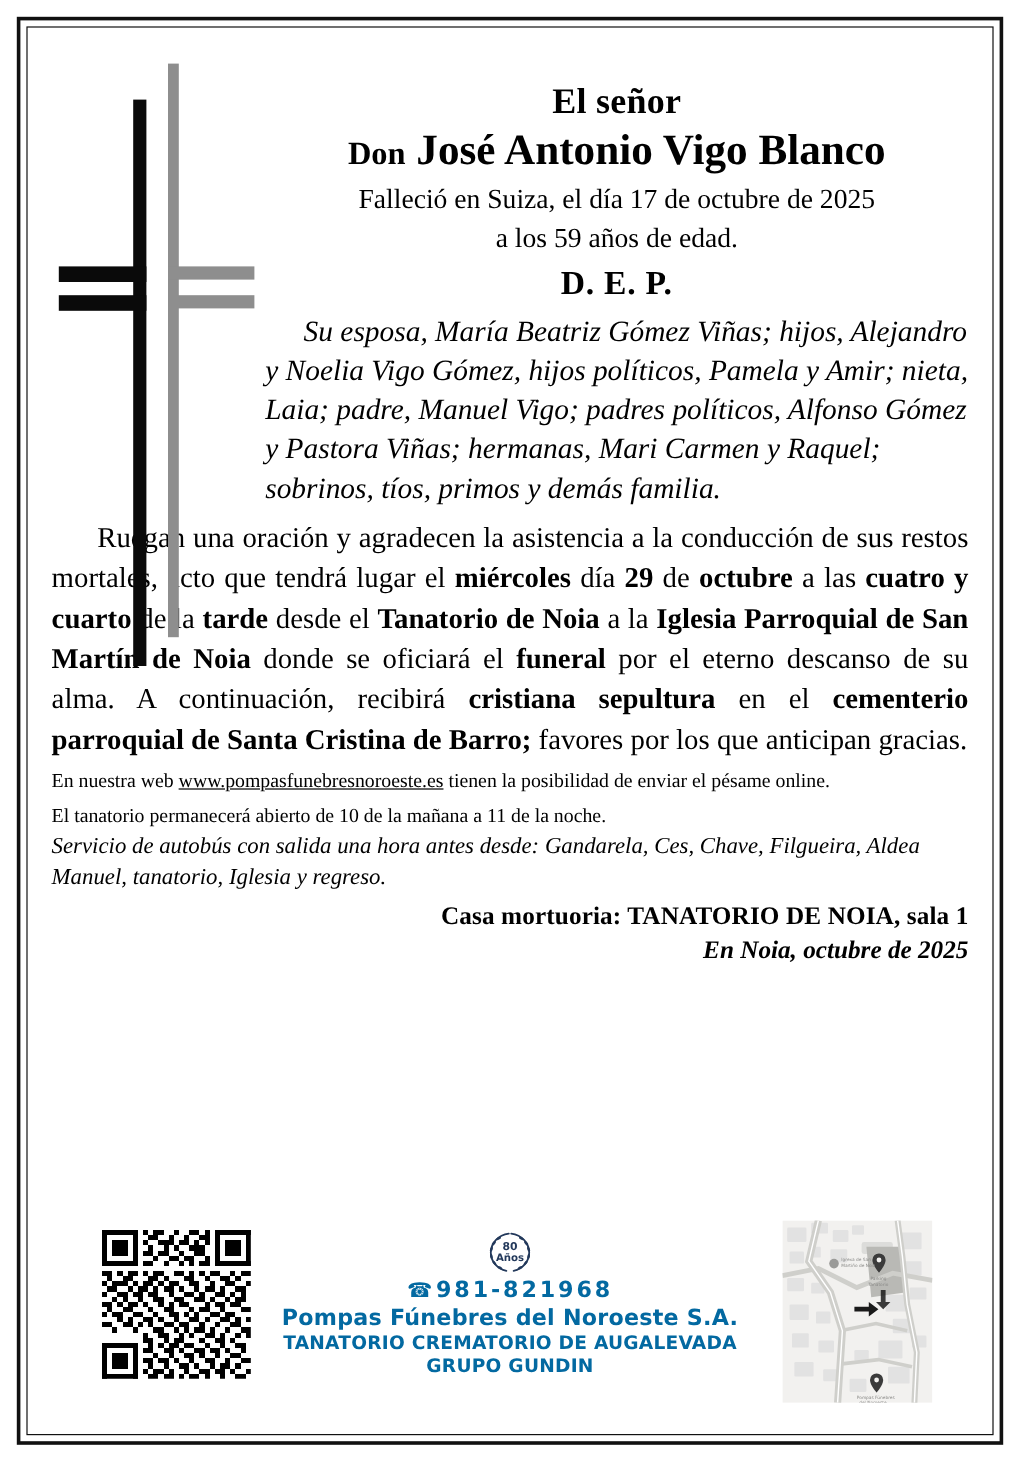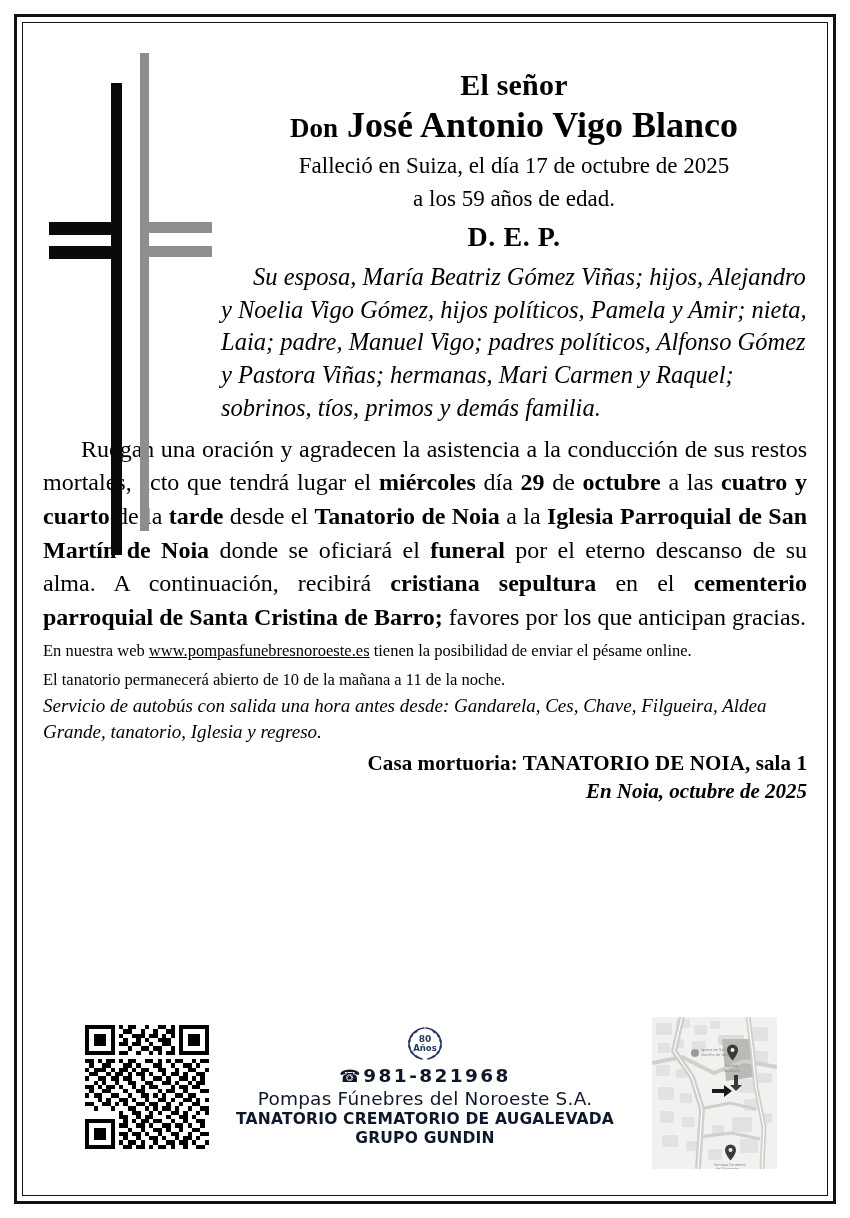--- a/index.html
+++ b/index.html
@@ -189,40 +189,40 @@
     width: 125px;
     height: 152px;
     display: block;
     border: 0;
   }
   .brand {
     position: absolute;
     left: 0; right: 0;
     top: 6px;
     text-align: center;
-    color: #0f172a;
+    color: #0369a1;
     font-family: "DejaVu Sans", "Liberation Sans", sans-serif;
   }
   .wreath { display: block; margin: 0 auto; }
   .phone {
     margin-top: 2px;
     font-size: 18.5px;
     font-weight: bold;
     letter-spacing: 2.4px;
     white-space: nowrap;
   }
   .phone .tel-glyph {
     letter-spacing: 0;
     margin-right: 3px;
     font-size: 17px;
   }
   .company {
     margin-top: 2px;
     font-size: 18.5px;
-    font-weight: normal;
+    font-weight: bold;
     letter-spacing: 0.2px;
   }
   .sub1 {
     margin-top: 1px;
     font-size: 15.5px;
     font-weight: bold;
     letter-spacing: 0.2px;
   }
   .sub2 {
     margin-top: 1px;
@@ -262,21 +262,21 @@
         <div class="family">Su esposa, María Beatriz Gómez Viñas; hijos, Alejandro y Noelia Vigo Gómez, hijos políticos, Pamela y Amir; nieta, Laia; padre, Manuel Vigo; padres políticos, Alfonso Gómez y Pastora Viñas; hermanas, Mari Carmen y Raquel; sobrinos, tíos, primos y demás familia.</div>
 
         <div class="body-text">
           <span>Ruegan una oración y agradecen la asistencia a la conducción de sus restos mortales, acto que tendrá lugar el </span><b>miércoles</b><span> día </span><b>29</b><span> de </span><b>octubre</b><span> a las </span><b>cuatro y cuarto</b><span> de la </span><b>tarde</b><span> desde el </span><b>Tanatorio de Noia</b><span> a la </span><b>Iglesia Parroquial de San Martín de Noia</b><span> donde se oficiará el </span><b>funeral</b><span> por el eterno descanso de su alma. A continuación, recibirá </span><b>cristiana sepultura</b><span> en el </span><b>cementerio parroquial de Santa Cristina de Barro;</b><span> favores por los que anticipan gracias.</span>
         </div>
 
         <div class="notes">
           <span>En nuestra web </span><a class="weblink" href="#">www.pompasfunebresnoroeste.es</a><span> tienen la posibilidad de enviar el pésame online.</span>
         </div>
         <div class="notes">El tanatorio permanecerá abierto de 10 de la mañana a 11 de la noche.</div>
-        <div class="bus">Servicio de autobús con salida una hora antes desde: Gandarela, Ces, Chave, Filgueira, Aldea Grande, tanatorio, Iglesia y regreso.</div>
+        <div class="bus">Servicio de autobús con salida una hora antes desde: Gandarela, Ces, Chave, Filgueira, Aldea Manuel, tanatorio, Iglesia y regreso.</div>
 
         <div class="mortuoria">Casa mortuoria: TANATORIO DE NOIA, sala 1</div>
         <div class="en-noia">En Noia, octubre de 2025</div>
 
         <div class="footer">
 
           <svg class="qr" viewBox="0 0 29 29" shape-rendering="crispEdges">
             <rect width="29" height="29" fill="#ffffff"></rect>
             <g fill="#000000">
               <rect x="0" y="0" width="7" height="1"></rect>

